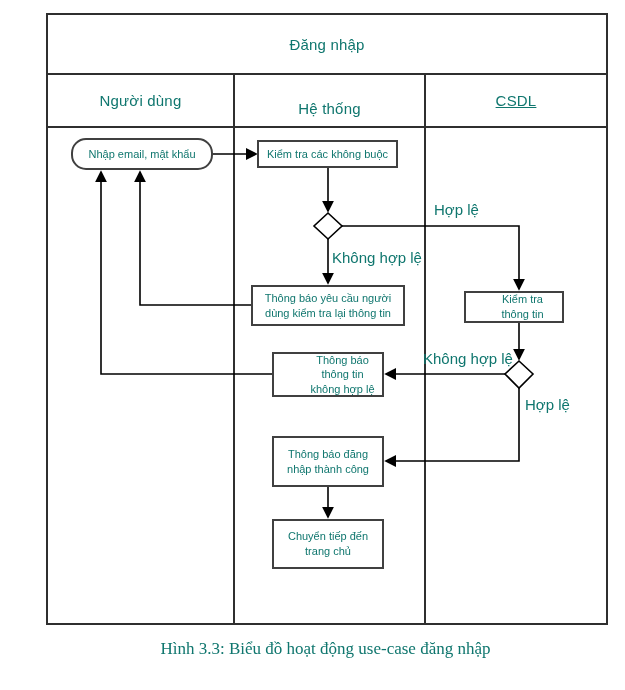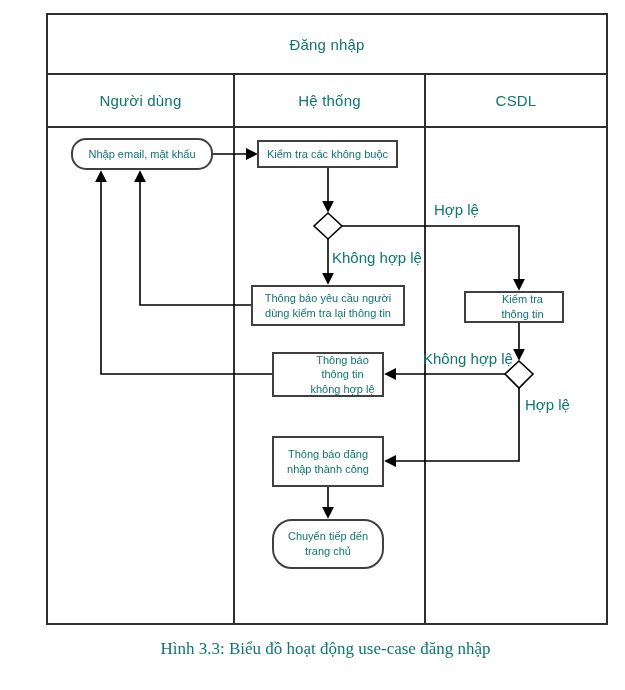--- a/index.html
+++ b/index.html
@@ -91,30 +91,30 @@
 
     <g stroke="#000000" stroke-width="1.6" fill="#ffffff">
       <polygon points="315,213 329,226 315,239 301,226"></polygon>
       <polygon points="506,361 520,374 506,388 492,374"></polygon>
     </g>
   </svg>
 
   <div class="cell" style="left:34px; top:14px; width:560px; height:60px;">Đăng nhập</div>
 
   <div class="cell" style="left:34px; top:74px; width:187px; height:53px;text-align:center;">Người dùng</div>
-  <div class="cell" style="left:221px; top:74px; width:191px; height:53px;">Hệ thống</div>
-  <div class="cell" style="left:412px; top:74px; width:182px; height:53px;">CSDL</div>
+  <div class="cell" style="left:221px; top:74px; width:191px; height:68px;">Hệ thống</div>
+  <div class="cell" style="left:412px; top:74px; width:182px; height:53px;text-decoration:underline;">CSDL</div>
 
   <div class="node" style="left:58px; top:138px; width:142px; height:32px;border-radius:15px;">Nhập email, mật khẩu</div>
   <div class="node" style="left:244px; top:140px; width:141px; height:28px;">Kiểm tra các không buộc</div>
   <div class="node" style="left:238px; top:285px; width:154px; height:41px;">Thông báo yêu cầu người dùng kiểm tra lại thông tin</div>
   <div class="node" style="left:451px; top:291px; width:100px; height:32px;padding-left:24px;">Kiểm tra thông tin</div>
   <div class="node" style="left:259px; top:352px; width:112px; height:45px;padding-left:36px;">Thông báo thông tin không hợp lệ</div>
   <div class="node" style="left:259px; top:436px; width:112px; height:51px;">Thông báo đăng nhập thành công</div>
-  <div class="node" style="left:259px; top:519px; width:112px; height:50px;border-radius:20px;">Chuyển tiếp đến trang chủ</div>
+  <div class="node" style="left:259px; top:519px; width:112px; height:50px;">Chuyển tiếp đến trang chủ</div>
 
   <div class="edge-label" style="left:421px; top:201px;">Hợp lệ</div>
   <div class="edge-label" style="left:319px; top:249px;">Không hợp lệ</div>
   <div class="edge-label" style="left:410px; top:350px;">Không hợp lệ</div>
   <div class="edge-label" style="left:512px; top:396px;">Hợp lệ</div>
 
   <div class="caption">Hình 3.3: Biểu đồ hoạt động use-case đăng nhập</div>
 
 </div>
 

